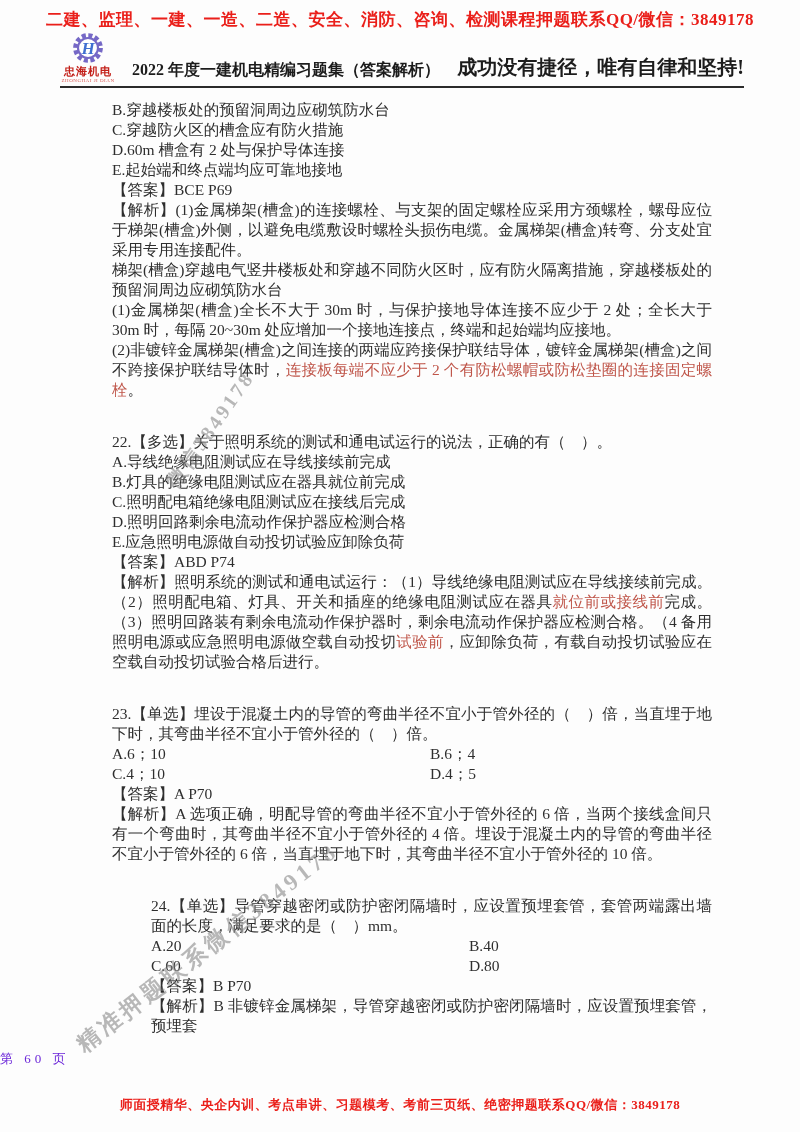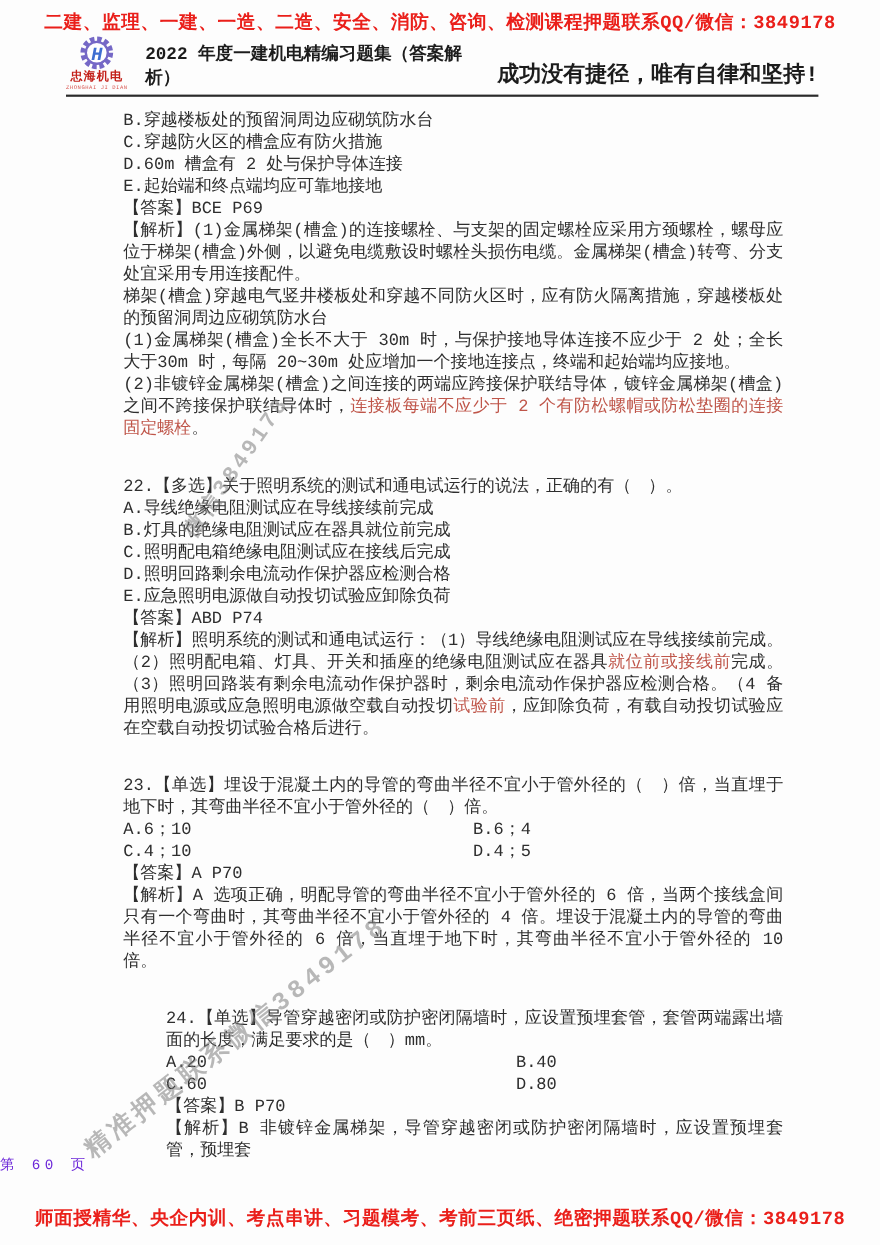--- a/index.html
+++ b/index.html
@@ -1,18 +1,18 @@
 <!DOCTYPE html>
 <html><head>
 <meta charset="utf-8">
 <style>
   html,body{margin:0;padding:0;background:#e9e9e9;}
   .page{
     position:relative;width:800px;height:1132px;background:#fdfdfd;
-    font-family:Liberation Mono, monospace;overflow:hidden;margin:0 auto;
+    font-family:Liberation Serif, serif;overflow:hidden;margin:0 auto;
   }
   
   .banner-top{
     position:absolute;top:8px;left:0;right:0;text-align:center;
     color:#ea1f1a;font-size:17px;font-weight:bold;letter-spacing:.5px;
   }
   
   .header{
     position:absolute;top:34px;left:60px;right:56px;height:54px;
     display:flex;align-items:flex-end;border-bottom:2px solid #2b2b2b;
@@ -49,21 +49,21 @@
     left:70px;top:1035px;font-size:23px;letter-spacing:4px;
     transform:rotate(-38deg);transform-origin:0 0;
   }
   
   .page-num{
     position:absolute;top:1050px;left:0;right:0;text-align:left;
     font-size:13px;color:#6d28d9;letter-spacing:4px;
   }
   .banner-bottom{
     position:absolute;top:1096px;left:0;right:0;text-align:center;
-    color:#ea1f1a;font-size:17px;font-weight:bold;letter-spacing:.5px;
+    color:#ea1f1a;font-size:13px;font-weight:bold;letter-spacing:.5px;
   }
 </style>
 </head>
 <body>
 
 <div class="page">
 
   <div class="banner-top">二建、监理、一建、一造、二造、安全、消防、咨询、检测课程押题联系QQ/微信：3849178</div>
 
   <div class="header">

